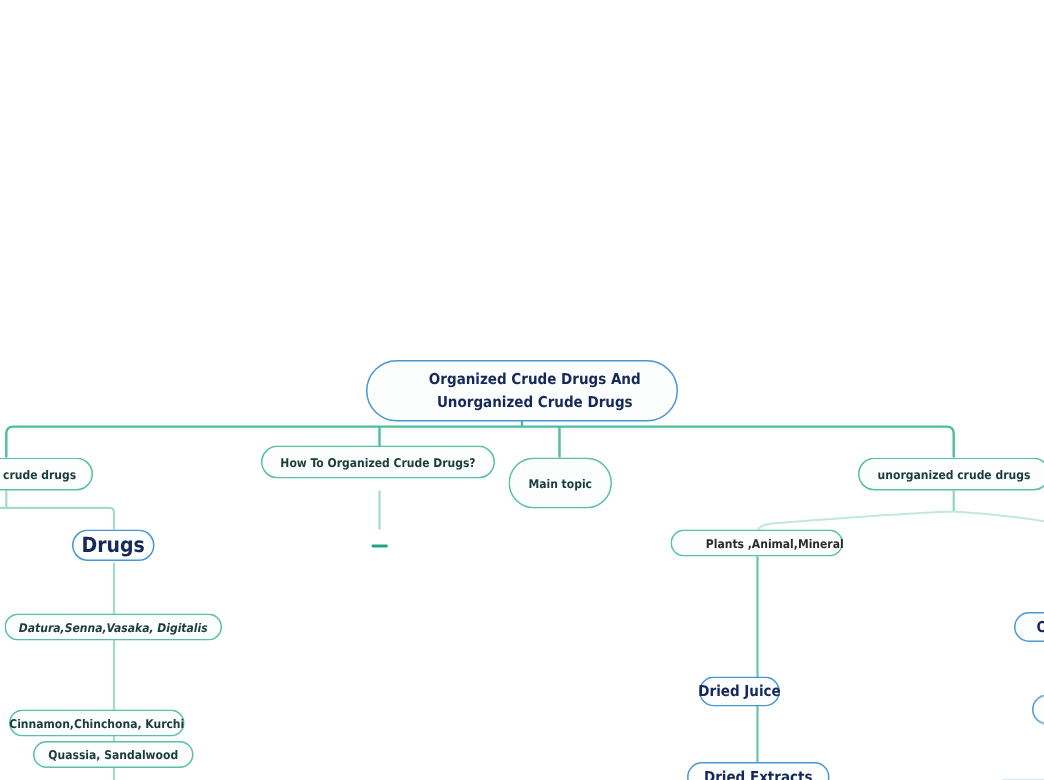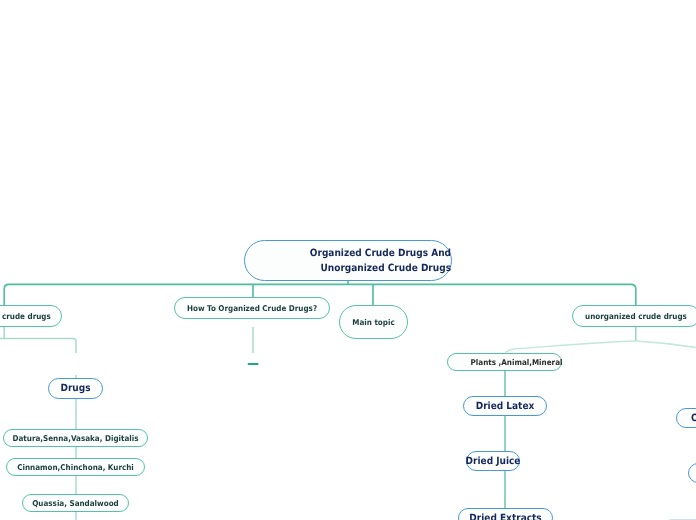--- a/index.html
+++ b/index.html
@@ -47,64 +47,61 @@
     </g>
     <g fill="none" stroke="#c2e7dd" stroke-width="1.4">
       <path d="M635.8 341 C606 341.8 560 345.6 516 348.8 C510 349.4 506.5 350.8 505.5 353"></path>
       <path d="M635.8 341 C660 342.4 680 345 696 347.5"></path>
     </g>
     <g>
       <path d="M248.6 364 H257.6" stroke="#21a583" stroke-width="1.9" stroke-linecap="round" fill="none"></path>
     </g>
   </svg>
 
-  <div class="node blue" style="left:244px;top:240px;width:208px;height:41px;border-radius:21px;font-size:10px;line-height:15px;flex-direction:column;align-items:flex-end;justify-content:center;padding-left:17px;">
+  <div class="node blue" style="left:244px;top:240px;width:208px;height:41px;border-radius:21px;font-size:10px;line-height:15px;flex-direction:column;align-items:center;justify-content:center;padding-left:17px;">
     <span>Organized Crude Drugs And</span>
     <span>Unorganized Crude Drugs</span>
   </div>
 
   <div class="node green" style="left:-52px;top:305px;width:114px;height:22px;font-size:8px;">
     <span>organized crude drugs</span>
   </div>
 
   <div class="node green" style="left:174px;top:297px;width:156px;height:22px;font-size:8px;">
     <span>How To  Organized Crude Drugs?</span>
   </div>
 
   <div class="node green" style="left:339px;top:305px;width:69px;height:34px;font-size:8px;">
     <span>Main topic</span>
   </div>
 
   <div class="node green" style="left:572px;top:305px;width:128px;height:22px;font-size:8px;">
     <span>unorganized crude drugs</span>
   </div>
 
-  <div class="node blue" style="left:48px;top:352.5px;width:55px;height:21px;font-size:10px;margin-top:25px;">
+  <div class="node blue" style="left:48px;top:352.5px;width:55px;height:21px;font-size:14px;">
     <span>Drugs</span>
   </div>
 
-  <div class="node green" style="left:3px;top:429px;width:145px;height:18px;font-size:8px;">
+  <div class="node green" style="left:3px;top:409px;width:145px;height:18px;font-size:8px;font-style:italic;">
     <span>Datura,Senna,Vasaka, Digitalis</span>
   </div>
 
-  <div class="node green" style="left:6px;top:458px;width:139px;height:18px;font-size:8px;">
+  <div class="node green" style="left:6px;top:473px;width:117px;height:18px;font-size:8px;">
     <span>Cinnamon,Chinchona, Kurchi</span>
   </div>
 
   <div class="node green" style="left:22px;top:493.5px;width:107px;height:18px;font-size:8px;">
     <span>Quassia, Sandalwood</span>
   </div>
 
   <div class="node green" style="left:447px;top:352.5px;width:115px;height:18px;font-size:8px;color:#2b2b2b;padding-left:24px;">
     <span>Plants ,Animal,Mineral</span>
   </div>
 
-  <div class="node blue" style="left:463px;top:395.5px;width:84px;height:20px;font-size:10px;">
-    <span>Dried Latex</span>
-  </div>
 
   <div class="node blue" style="left:466px;top:450.5px;width:54px;height:20px;font-size:10px;">
     <span>Dried Juice</span>
   </div>
 
   <div class="node blue" style="left:458px;top:507.5px;width:95px;height:20px;font-size:10px;">
     <span>Dried Extracts</span>
   </div>
 
   <div class="node blue" style="left:676px;top:407.5px;width:60px;height:20px;font-size:10px;justify-content:flex-start;padding-left:14px;">

